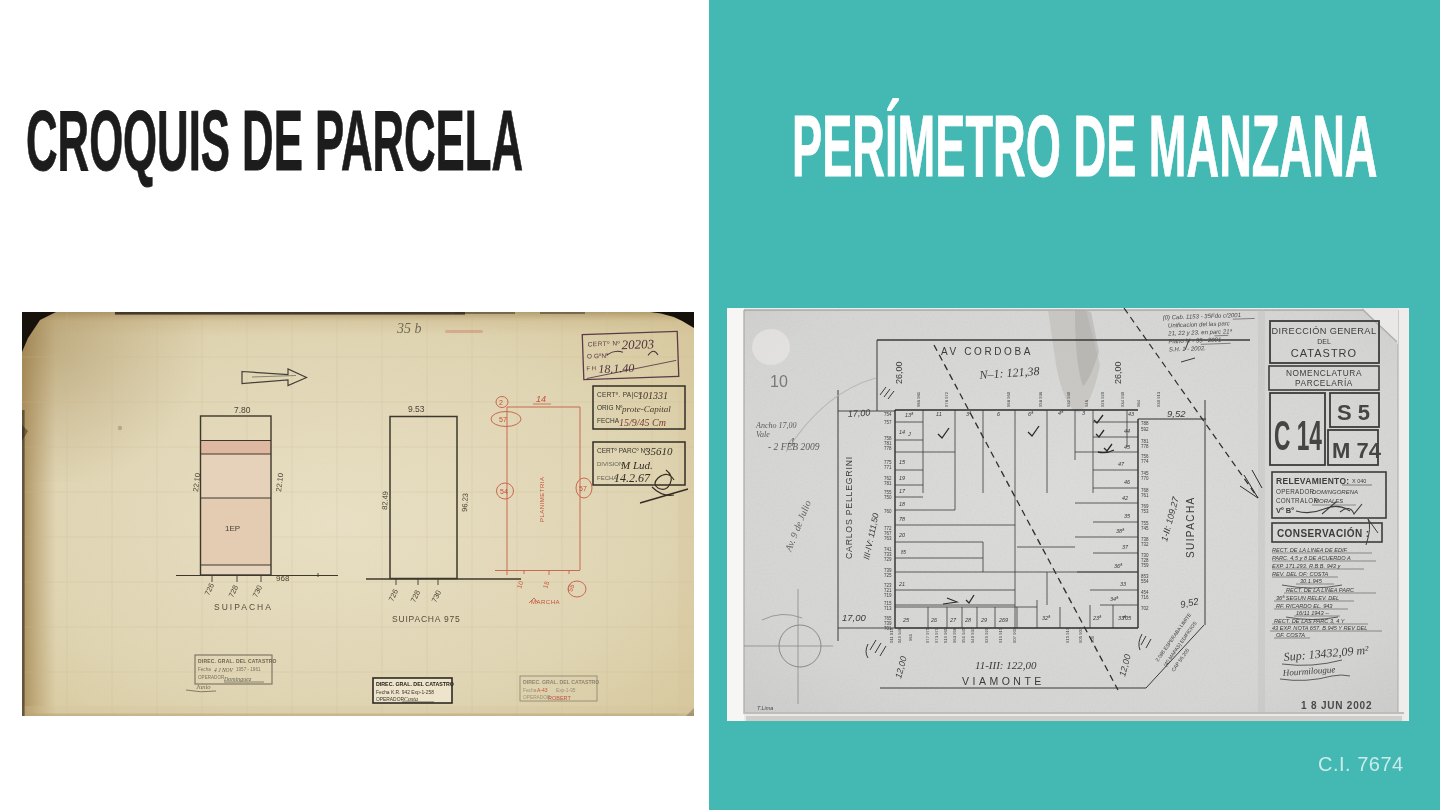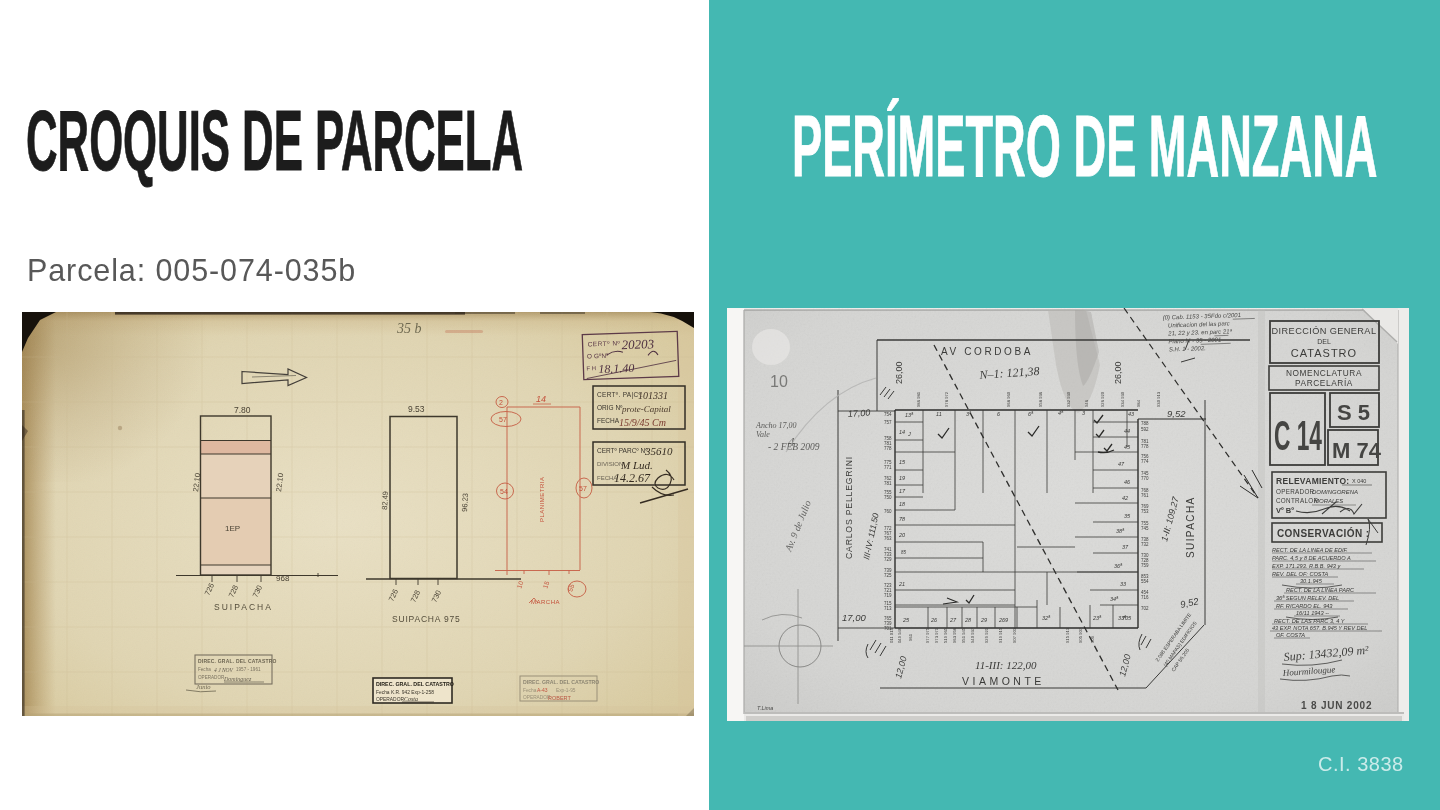--- a/index.html
+++ b/index.html
@@ -10,26 +10,25 @@
   .title{font-weight:bold;line-height:1;white-space:nowrap;}
 </style>
 </head>
 <body>
 <div class="page">
 
   <div class="abs" style="left:709px;top:0;width:731px;height:810px;background:#44b8b2;"></div>
 
   <div id="ltitle" class="abs title" style="left:26px;top:98px;font-size:85px;color:#1c1c1c;-webkit-text-stroke:0.9px #1c1c1c;transform:scaleX(0.5142);transform-origin:0 0;">CROQUIS DE PARCELA</div>
 
-  <div id="lsub" class="abs" style="left:27px;top:253px;font-size:30.5px;color:#585858;letter-spacing:0.9px;white-space:nowrap;">Parcela: 005-074-035b</div>
 
   <div id="rtitle" class="abs title" style="left:792px;top:102px;font-size:88px;color:#ffffff;-webkit-text-stroke:0.9px #ffffff;transform:scaleX(0.514);transform-origin:0 0;">PERÍMETRO DE MANZANA</div>
 
 
-  <div class="abs" style="left:1318px;top:753px;font-size:20px;color:rgba(255,255,255,0.72);letter-spacing:0.5px;">C.I. 3838</div>
+  <div class="abs" style="left:1318px;top:753px;font-size:20px;color:rgba(255,255,255,0.72);letter-spacing:0.5px;">C.I. 7674</div>
 
   <svg id="leftscan" class="abs" style="left:22px;top:312px;" width="672" height="404" viewBox="22 312 672 404">
     <defs>
       <radialGradient id="paperc" cx="47%" cy="52%" r="85%">
         <stop offset="0%" stop-color="#e9e0c4"></stop>
         <stop offset="55%" stop-color="#e0d5b2"></stop>
         <stop offset="85%" stop-color="#d7c89b"></stop>
         <stop offset="100%" stop-color="#c8b183"></stop>
       </radialGradient>
       <linearGradient id="topshade" x1="0" y1="0" x2="0" y2="1">

